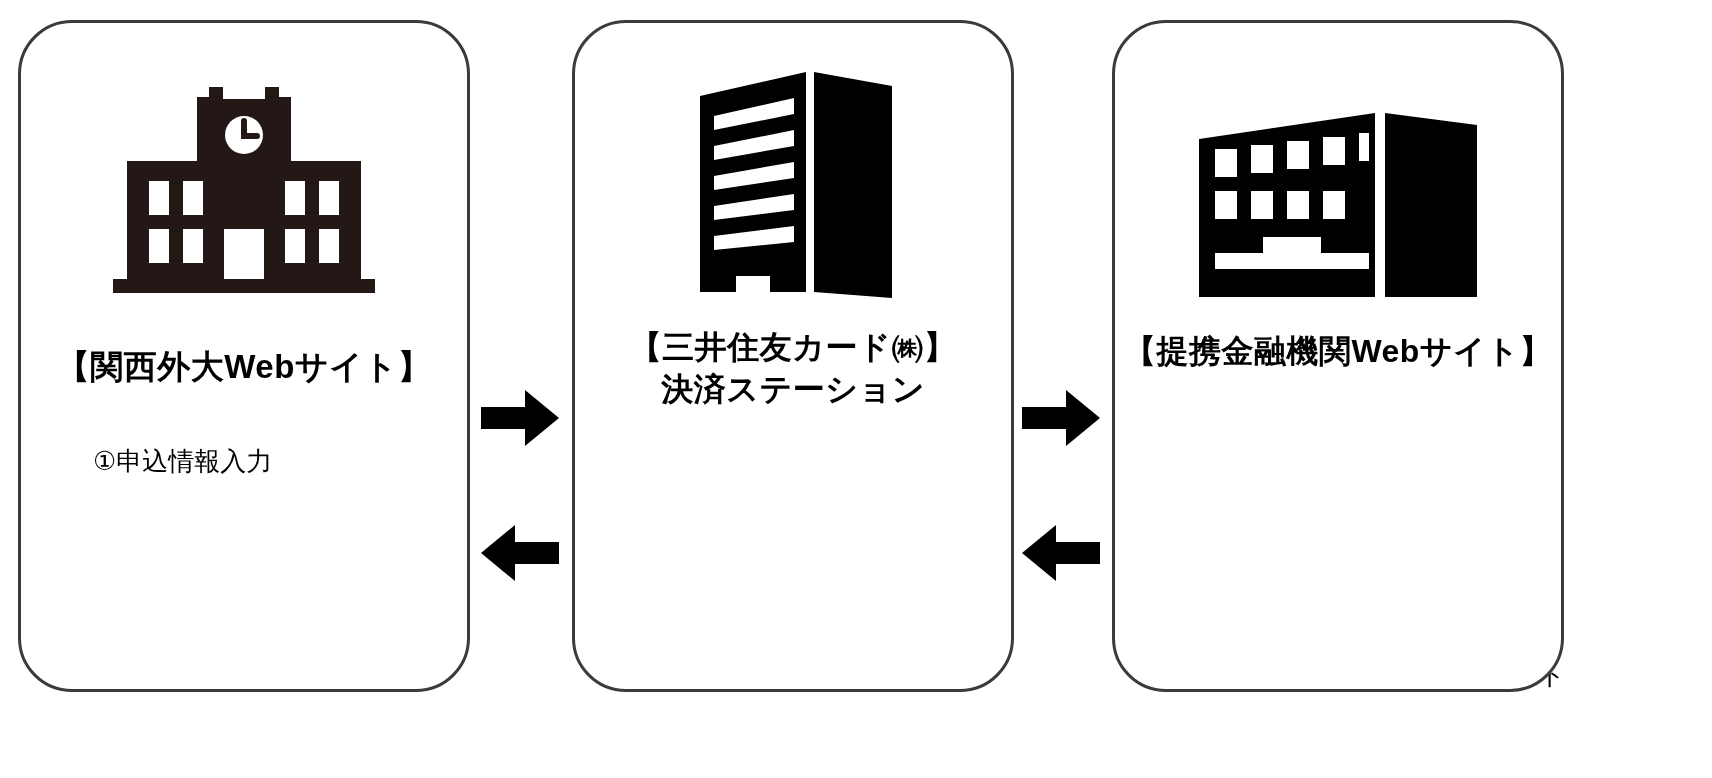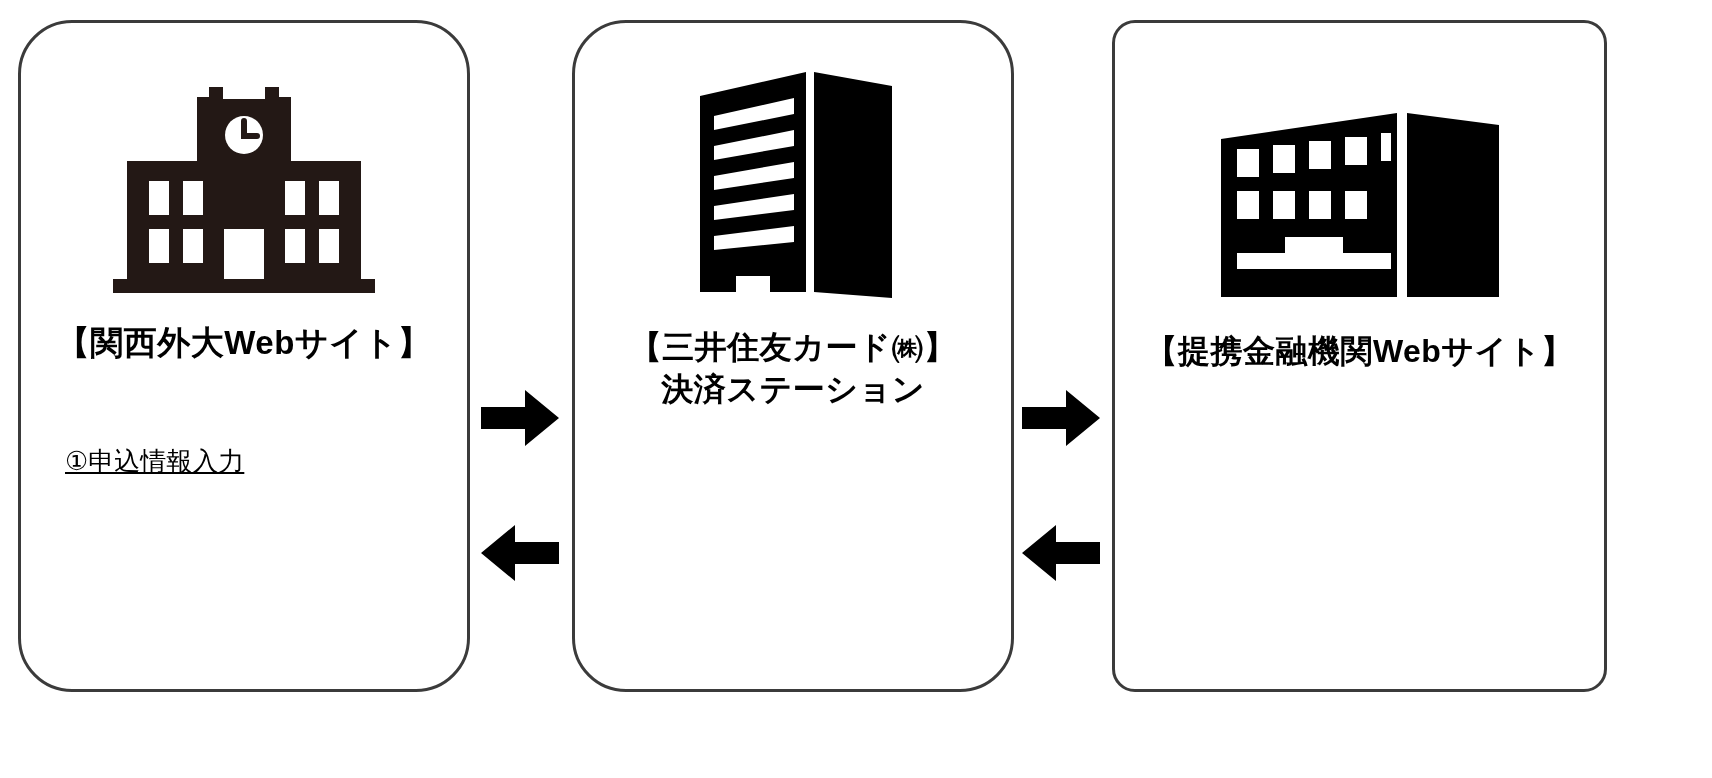--- a/index.html
+++ b/index.html
@@ -22,21 +22,21 @@
   
   .panel {
     position: absolute;
     box-sizing: border-box;
     border: 3px solid #3b3b3b;
     border-radius: 54px;
     background: #ffffff;
   }
   #panel-1 { left: 18px;   top: 20px; width: 452px;  height: 672px; }
   #panel-2 { left: 572px;  top: 20px; width: 442px;  height: 672px; }
-  #panel-3 { left: 1112px; top: 20px; width: 495px;  height: 672px; border-radius: 23px; }
+  #panel-3 { left: 1112px; top: 20px; width: 452px;  height: 672px; }
 
   
   .icon-wrap {
     position: absolute;
     left: 0; right: 0;
     display: flex;
     align-items: flex-end;
     justify-content: center;
   }
   #icon-1 { top: 30px;  height: 250px; }
@@ -47,35 +47,35 @@
   .panel-title {
     position: absolute;
     left: 0; right: 0;
     text-align: center;
     font-size: 33px;
     font-weight: 700;
     letter-spacing: 0.5px;
     line-height: 1.32;
     color: #000;
   }
-  #title-1 { top: 298px; text-align: center; }
+  #title-1 { top: 322px; text-align: center; }
   #title-2 { top: 303px; font-size: 32px; }
   #title-3 { top: 307px; font-size: 32px; }
 
   
   .body-block {
     position: absolute;
     font-size: 26px;
     line-height: 1.33;
     white-space: pre;
     color: #000;
   }
   .body-block .indent { padding-left: 1.15em; display: block; }
 
-  #p1-step1  { left: 44px;  top: 421px; text-decoration: underline; }
+  #p1-step1  { left: 72px;  top: 421px; }
   #p1-step7  { left: 56px;  top: 533px; }
 
   #p2-step2  { left: 608px; top: 419px; }
   #p2-step5  { left: 608px; top: 531px; }
 
   
   .arrow {
     position: absolute;
     width: 78px;
     height: 56px;

